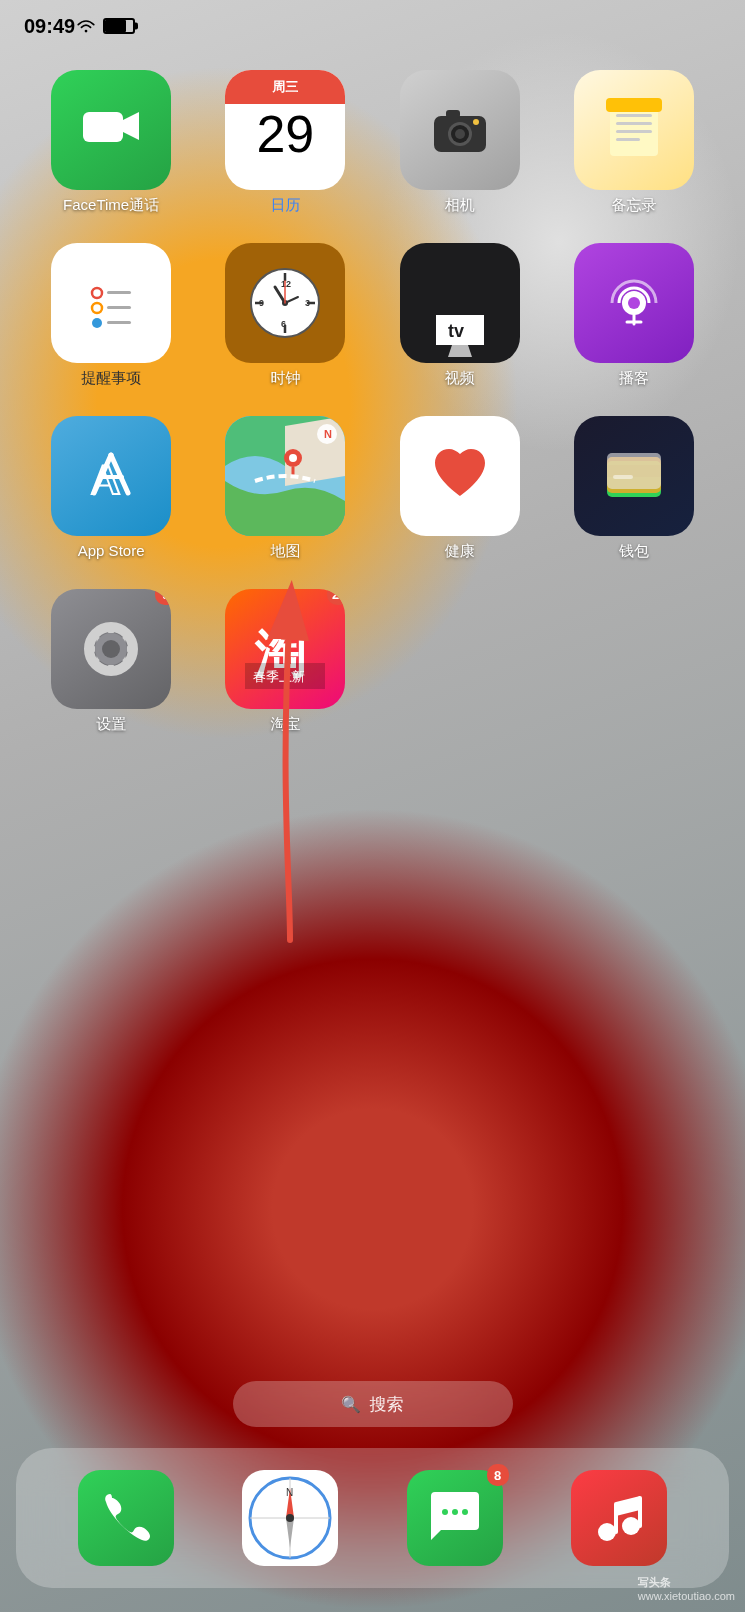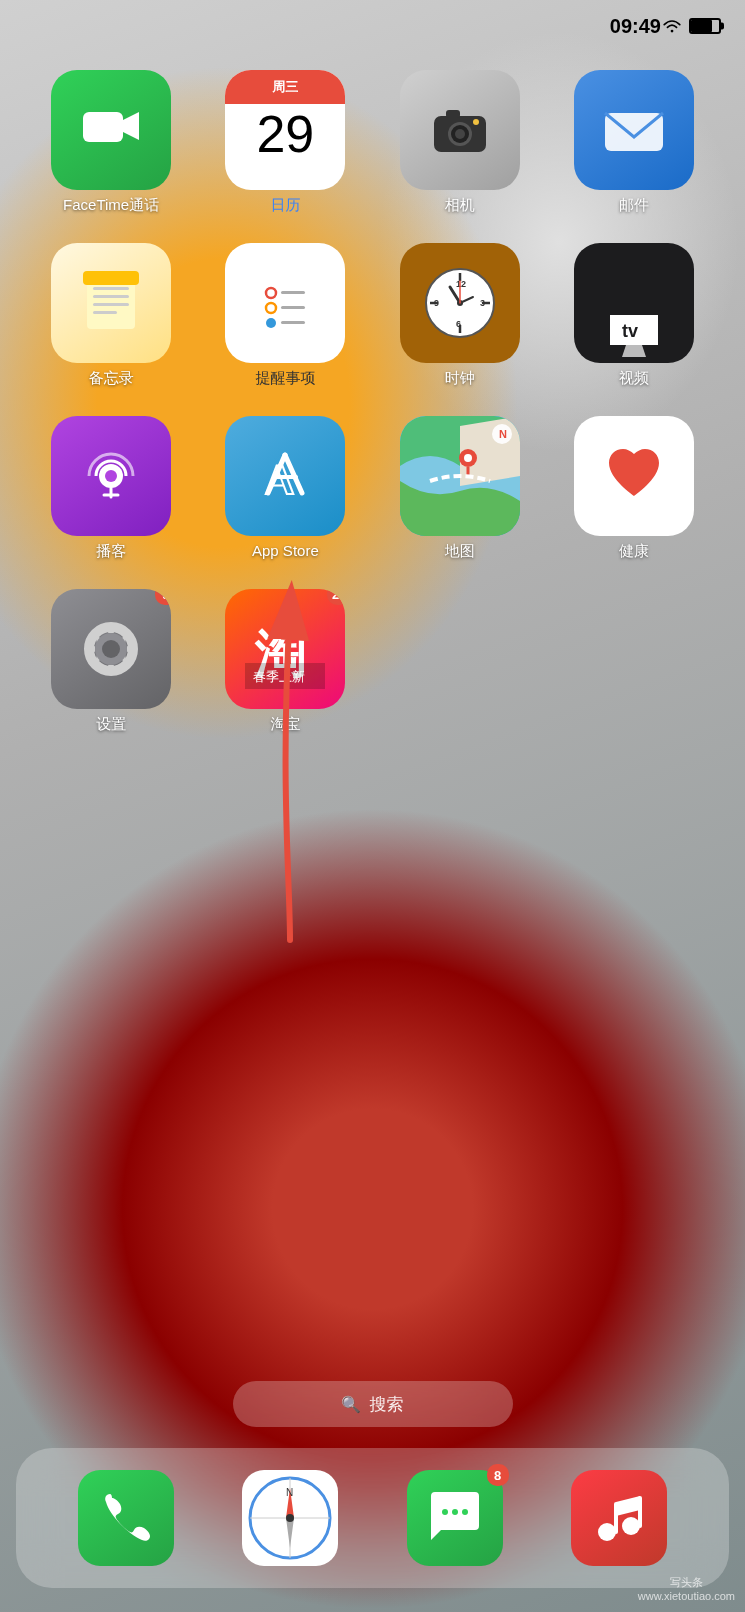--- a/index.html
+++ b/index.html
@@ -22,21 +22,21 @@
         linear-gradient(160deg, #d0d0d0 0%, #b0b0b0 40%, #7f8c8d 100%);
     }
 
     
     .status-bar {
       position: absolute;
       top: 0; left: 0; right: 0;
       height: 52px;
       display: flex;
       align-items: center;
-      justify-content: flex-end;
+      justify-content: flex-start;
       padding: 8px 24px;
       z-index: 100;
     }
     .status-time {
       font-size: 20px;
       font-weight: 600;
       color: #000;
     }
     .status-icons {
       display: flex;
@@ -371,29 +371,20 @@
         <circle cx="32" cy="36" r="12" fill="#555"></circle>
         <circle cx="32" cy="36" r="9" fill="#222"></circle>
         <circle cx="32" cy="36" r="5" fill="#444"></circle>
         <rect x="18" y="12" width="14" height="8" rx="3" fill="#333"></rect>
         <circle cx="48" cy="24" r="3" fill="#f0c040"></circle>
       </svg>
     </div>
     <span class="app-label">相机</span>
   </div>
 
-  <div class="app-item">
-    <div class="app-icon icon-mail">
-      <svg width="70" height="70" viewBox="0 0 70 70">
-        <rect x="6" y="18" width="58" height="38" rx="6" fill="white" opacity="0.9"></rect>
-        <polyline points="6,18 35,42 64,18" stroke="#4a90e2" stroke-width="3" fill="none"></polyline>
-      </svg>
-    </div>
-    <span class="app-label">邮件</span>
-  </div>
 
   <div class="app-item">
     <div class="app-icon icon-notes">
       <svg width="64" height="64" viewBox="0 0 64 64">
         <rect x="8" y="6" width="48" height="52" rx="4" fill="#fff9c4"></rect>
         <rect x="14" y="16" width="36" height="3" rx="1.5" fill="#ccc"></rect>
         <rect x="14" y="24" width="36" height="3" rx="1.5" fill="#ccc"></rect>
         <rect x="14" y="32" width="36" height="3" rx="1.5" fill="#ccc"></rect>
         <rect x="14" y="40" width="24" height="3" rx="1.5" fill="#ccc"></rect>
         <rect x="4" y="0" width="56" height="14" rx="4" fill="#ffc107"></rect>
@@ -505,20 +496,34 @@
 
   <div class="app-item">
     <div class="app-icon icon-health">
       <svg width="70" height="70" viewBox="0 0 70 70">
         <path d="M35 55 C35 55 10 38 10 22 C10 14 16 8 24 8 C28 8 32 10 35 13 C38 10 42 8 46 8 C54 8 60 14 60 22 C60 38 35 55 35 55 Z" fill="#e74c3c"></path>
       </svg>
     </div>
     <span class="app-label">健康</span>
   </div>
 
+  <div class="app-item">
+    <div class="app-icon icon-wallet">
+      <svg width="70" height="70" viewBox="0 0 70 70">
+
+        <rect x="8" y="20" width="54" height="36" rx="5" fill="#30d158"></rect>
+        <rect x="8" y="24" width="54" height="12" rx="0" fill="#25a244"></rect>
+        <rect x="8" y="16" width="54" height="36" rx="5" fill="#f5a623" opacity="0.8"></rect>
+        <rect x="8" y="12" width="54" height="36" rx="5" fill="#e8e8e8" opacity="0.6"></rect>
+
+        <rect x="14" y="34" width="20" height="4" rx="2" fill="white" opacity="0.5"></rect>
+      </svg>
+    </div>
+    <span class="app-label">钱包</span>
+  </div>
 
   <div class="app-item">
     <div class="app-icon icon-settings" style="position:relative;">
       <svg width="72" height="72" viewBox="0 0 72 72">
 
         <circle cx="36" cy="36" r="10" fill="#d0d0d0"></circle>
         <circle cx="36" cy="36" r="6" fill="#8e8e93"></circle>
 
         <path d="M36 12 L39 20 L33 20 Z" fill="#d0d0d0"></path>
         <path d="M36 60 L39 52 L33 52 Z" fill="#d0d0d0"></path>
@@ -618,15 +623,15 @@
         <rect x="25" y="14" width="4" height="32" rx="2" fill="white"></rect>
         <rect x="49" y="8" width="4" height="32" rx="2" fill="white"></rect>
         <path d="M27 14 L51 8 L51 22 L27 28 Z" fill="white"></path>
       </svg>
     </div>
   </div>
 
 </div>
 
 <div class="watermark">
-  <div style="text-align:center;font-weight:normal;">写头条</div>
+  <div style="text-align:left;font-weight:bold;">写头条</div>
   <div>www.xietoutiao.com</div>
 </div>
 
 </body></html>

